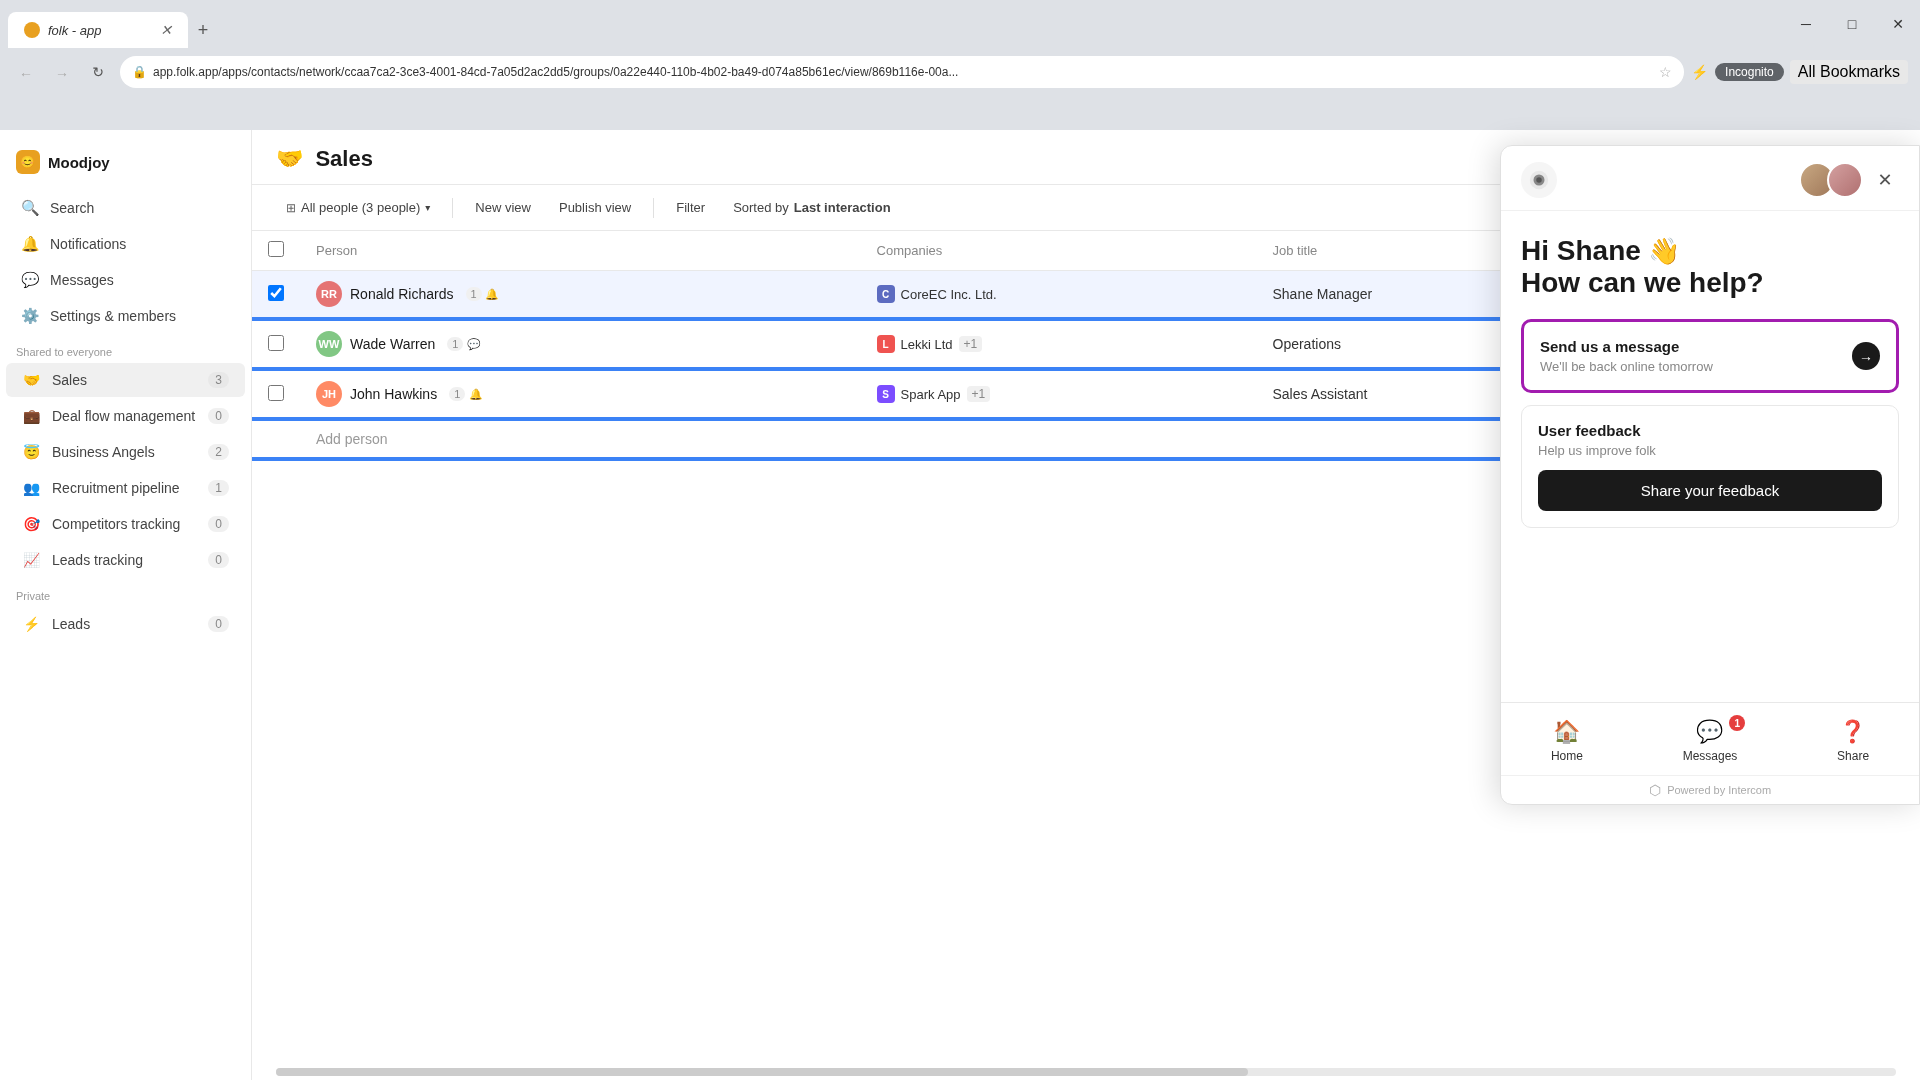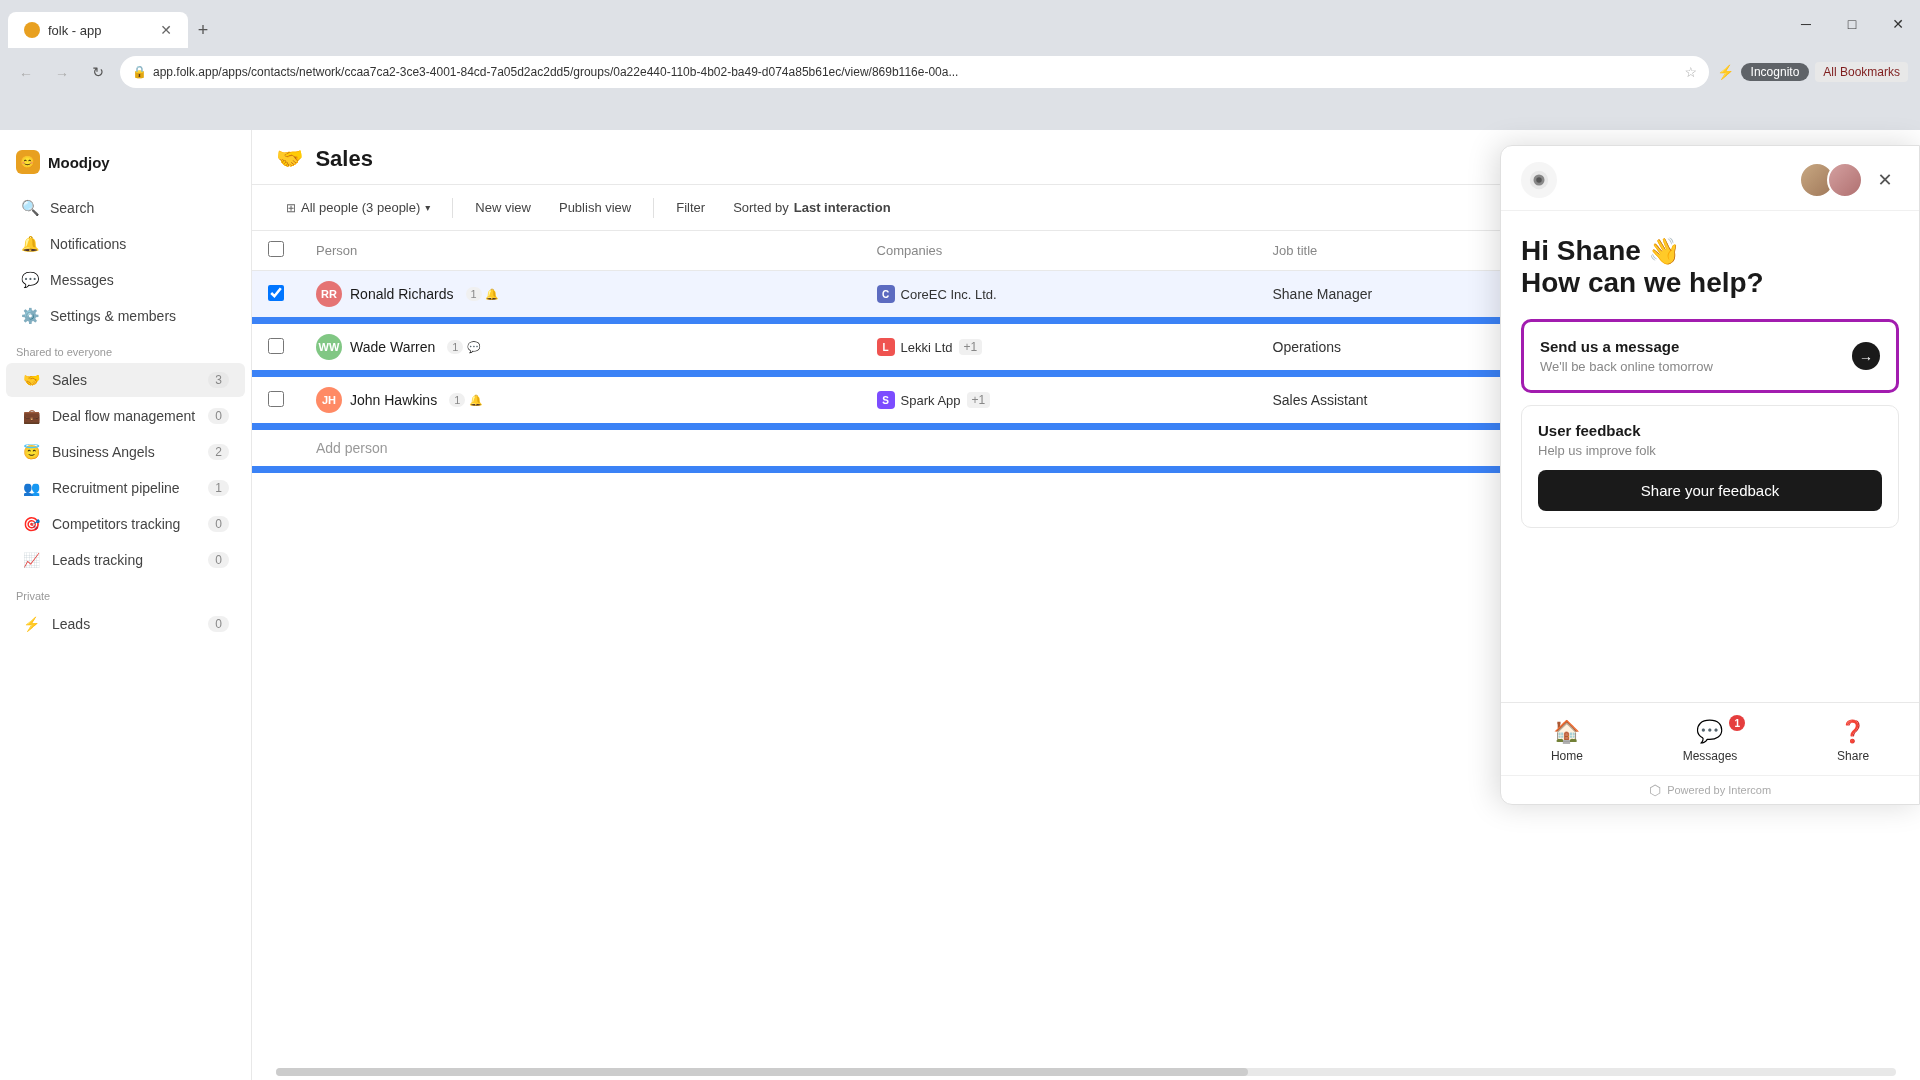--- a/index.html
+++ b/index.html
@@ -1,21 +1,21 @@
 <!DOCTYPE html>
 <html><head>
   <meta charset="utf-8">
   <style>
     * { box-sizing: border-box; margin: 0; padding: 0; }
     body { font-family: -apple-system, BlinkMacSystemFont, 'Segoe UI', sans-serif; background: #f5f5f5; display: flex; flex-direction: column; height: 1080px; width: 1920px; overflow: hidden; }
 
     
     .browser-chrome { background: #dee1e6; height: 130px; flex-shrink: 0; }
     .browser-tabs { display: flex; align-items: flex-end; padding: 8px 0 0 8px; height: 48px; }
-    .browser-tab { background: #fff; border-radius: 8px 8px 0 0; padding: 0 16px; height: 36px; display: flex; align-items: center; gap: 8px; font-size: 13px; color: #333; min-width: 180px; }
+    .browser-tab { background: #fff; border-radius: 8px 8px 0 0; padding: 0 16px; height: 36px; display: flex; align-items: center; gap: 8px; font-size: 13px; color: #333; min-width: 180px; font-style: italic; }
     .browser-tab .tab-favicon { width: 16px; height: 16px; background: #e8a020; border-radius: 50%; display: inline-block; }
     .browser-tab .tab-close { margin-left: auto; color: #666; cursor: pointer; font-size: 14px; }
     .browser-tab-new { background: transparent; border: none; width: 30px; height: 36px; display: flex; align-items: center; justify-content: center; font-size: 18px; color: #555; cursor: pointer; }
     .browser-controls { height: 48px; display: flex; align-items: center; padding: 0 12px; gap: 8px; }
     .browser-nav-btn { width: 28px; height: 28px; border-radius: 50%; border: none; background: transparent; display: flex; align-items: center; justify-content: center; color: #555; font-size: 14px; cursor: pointer; }
     .browser-nav-btn.disabled { color: #aaa; }
     .browser-address-bar { flex: 1; height: 32px; background: #fff; border-radius: 20px; display: flex; align-items: center; padding: 0 12px; font-size: 12px; color: #333; gap: 6px; }
     .browser-address-bar .lock-icon { color: #555; font-size: 12px; }
     .browser-address-text { flex: 1; overflow: hidden; text-overflow: ellipsis; white-space: nowrap; color: #333; font-size: 12px; }
     .browser-right-controls { display: flex; align-items: center; gap: 6px; }
@@ -48,21 +48,21 @@
     .page-icon { font-size: 22px; }
     .page-title { font-size: 22px; font-weight: 700; color: #1a1a1a; }
     .toolbar { display: flex; align-items: center; gap: 8px; padding: 10px 24px; border-bottom: 1px solid #e8e8e8; flex-wrap: wrap; }
     .toolbar-btn { display: flex; align-items: center; gap: 5px; padding: 5px 10px; border: none; background: transparent; border-radius: 6px; font-size: 13px; color: #444; cursor: pointer; }
     .toolbar-btn .btn-icon { font-size: 12px; color: #666; }
     .toolbar-sep { width: 1px; height: 20px; background: #e0e0e0; margin: 0 4px; }
     .table-wrapper { flex: 1; overflow: auto; }
     table { width: 100%; border-collapse: collapse; }
     thead tr { border-bottom: 1px solid #e8e8e8; }
     th { text-align: left; padding: 10px 16px; font-size: 13px; font-weight: 500; color: #888; background: #fff; }
-    td { padding: 10px 16px; font-size: 14px; color: #333; border-bottom: 7px solid #3b82f6; margin-top: 12px; }
+    td { padding: 10px 16px; font-size: 14px; color: #333; border-bottom: 4px solid #3b82f6; margin-top: 12px; }
     tr.selected td { background: #f0f4ff; }
     .person-cell { display: flex; align-items: center; gap: 8px; }
     .avatar-circle { width: 26px; height: 26px; border-radius: 50%; display: flex; align-items: center; justify-content: center; font-size: 11px; font-weight: 600; color: #fff; flex-shrink: 0; }
     .person-name { font-size: 14px; font-weight: 500; color: #1a1a1a; }
     .person-actions { display: flex; align-items: center; gap: 4px; margin-left: 4px; }
     .company-cell { display: flex; align-items: center; gap: 6px; font-size: 13px; }
     .company-badge { width: 18px; height: 18px; border-radius: 4px; display: flex; align-items: center; justify-content: center; font-size: 10px; font-weight: 700; color: #fff; flex-shrink: 0; }
     .add-person-row td { color: #999; font-size: 14px; cursor: pointer; padding: 10px 16px; }
     .checkbox { width: 16px; height: 16px; border: 1px solid #ccc; border-radius: 3px; cursor: pointer; }
 
@@ -128,21 +128,21 @@
     <button class="browser-nav-btn disabled">→</button>
     <button class="browser-nav-btn">↻</button>
     <div class="browser-address-bar">
       <span class="lock-icon">🔒</span>
       <span class="browser-address-text">app.folk.app/apps/contacts/network/ccaa7ca2-3ce3-4001-84cd-7a05d2ac2dd5/groups/0a22e440-110b-4b02-ba49-d074a85b61ec/view/869b116e-00a...</span>
       <span style="color:#aaa; font-size:14px;">☆</span>
     </div>
     <div class="browser-right-controls">
       <span class="browser-action-icon" style="font-size:14px; color:#555; cursor:pointer;">⚡</span>
       <span class="incognito-badge">Incognito</span>
-      <span style="font-size:12px; color:#7f1d1d; cursor:pointer; background:#e8e8e8; padding:3px 8px; border-radius:4px;">All Bookmarks</span>
+      <span style="font-size:16px; color:#000000; cursor:pointer; background:#e8e8e8; padding:3px 8px; border-radius:4px;">All Bookmarks</span>
     </div>
   </div>
 </div>
 
 <div class="app-layout">
 
   <div class="sidebar">
     <div class="sidebar-brand">
       <div class="brand-icon">😊</div>
       <span class="brand-name">Moodjoy</span>

